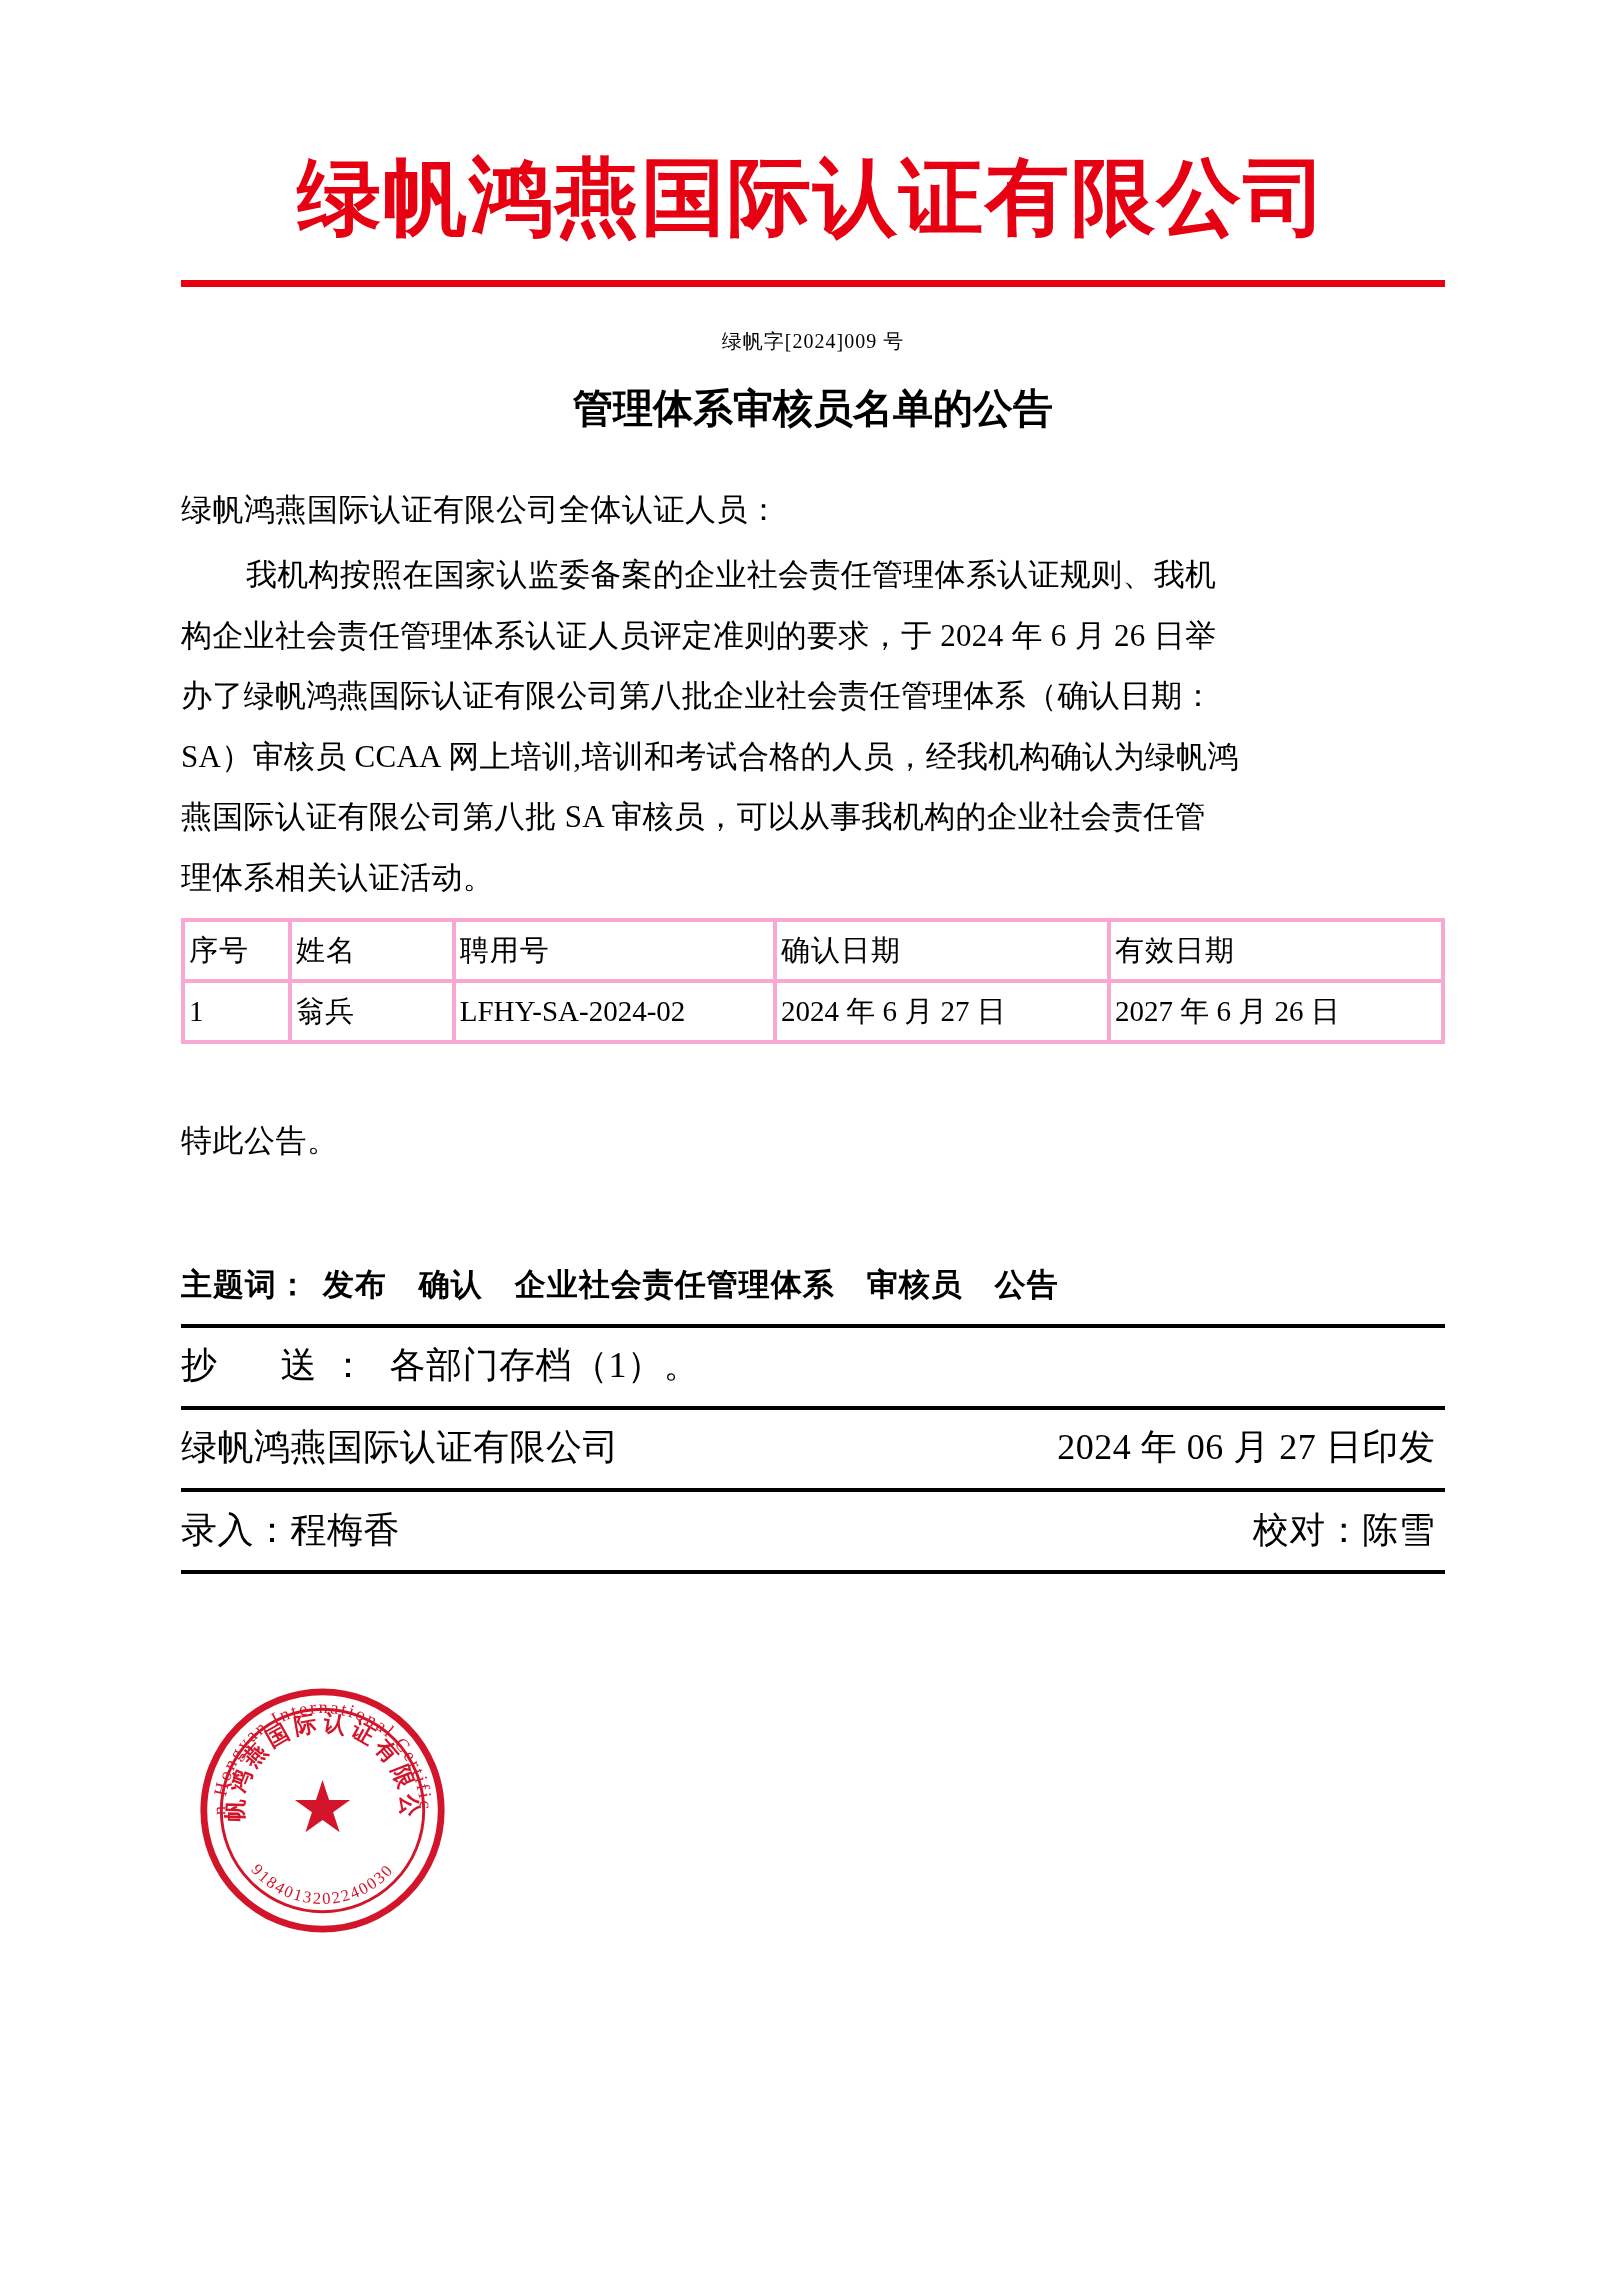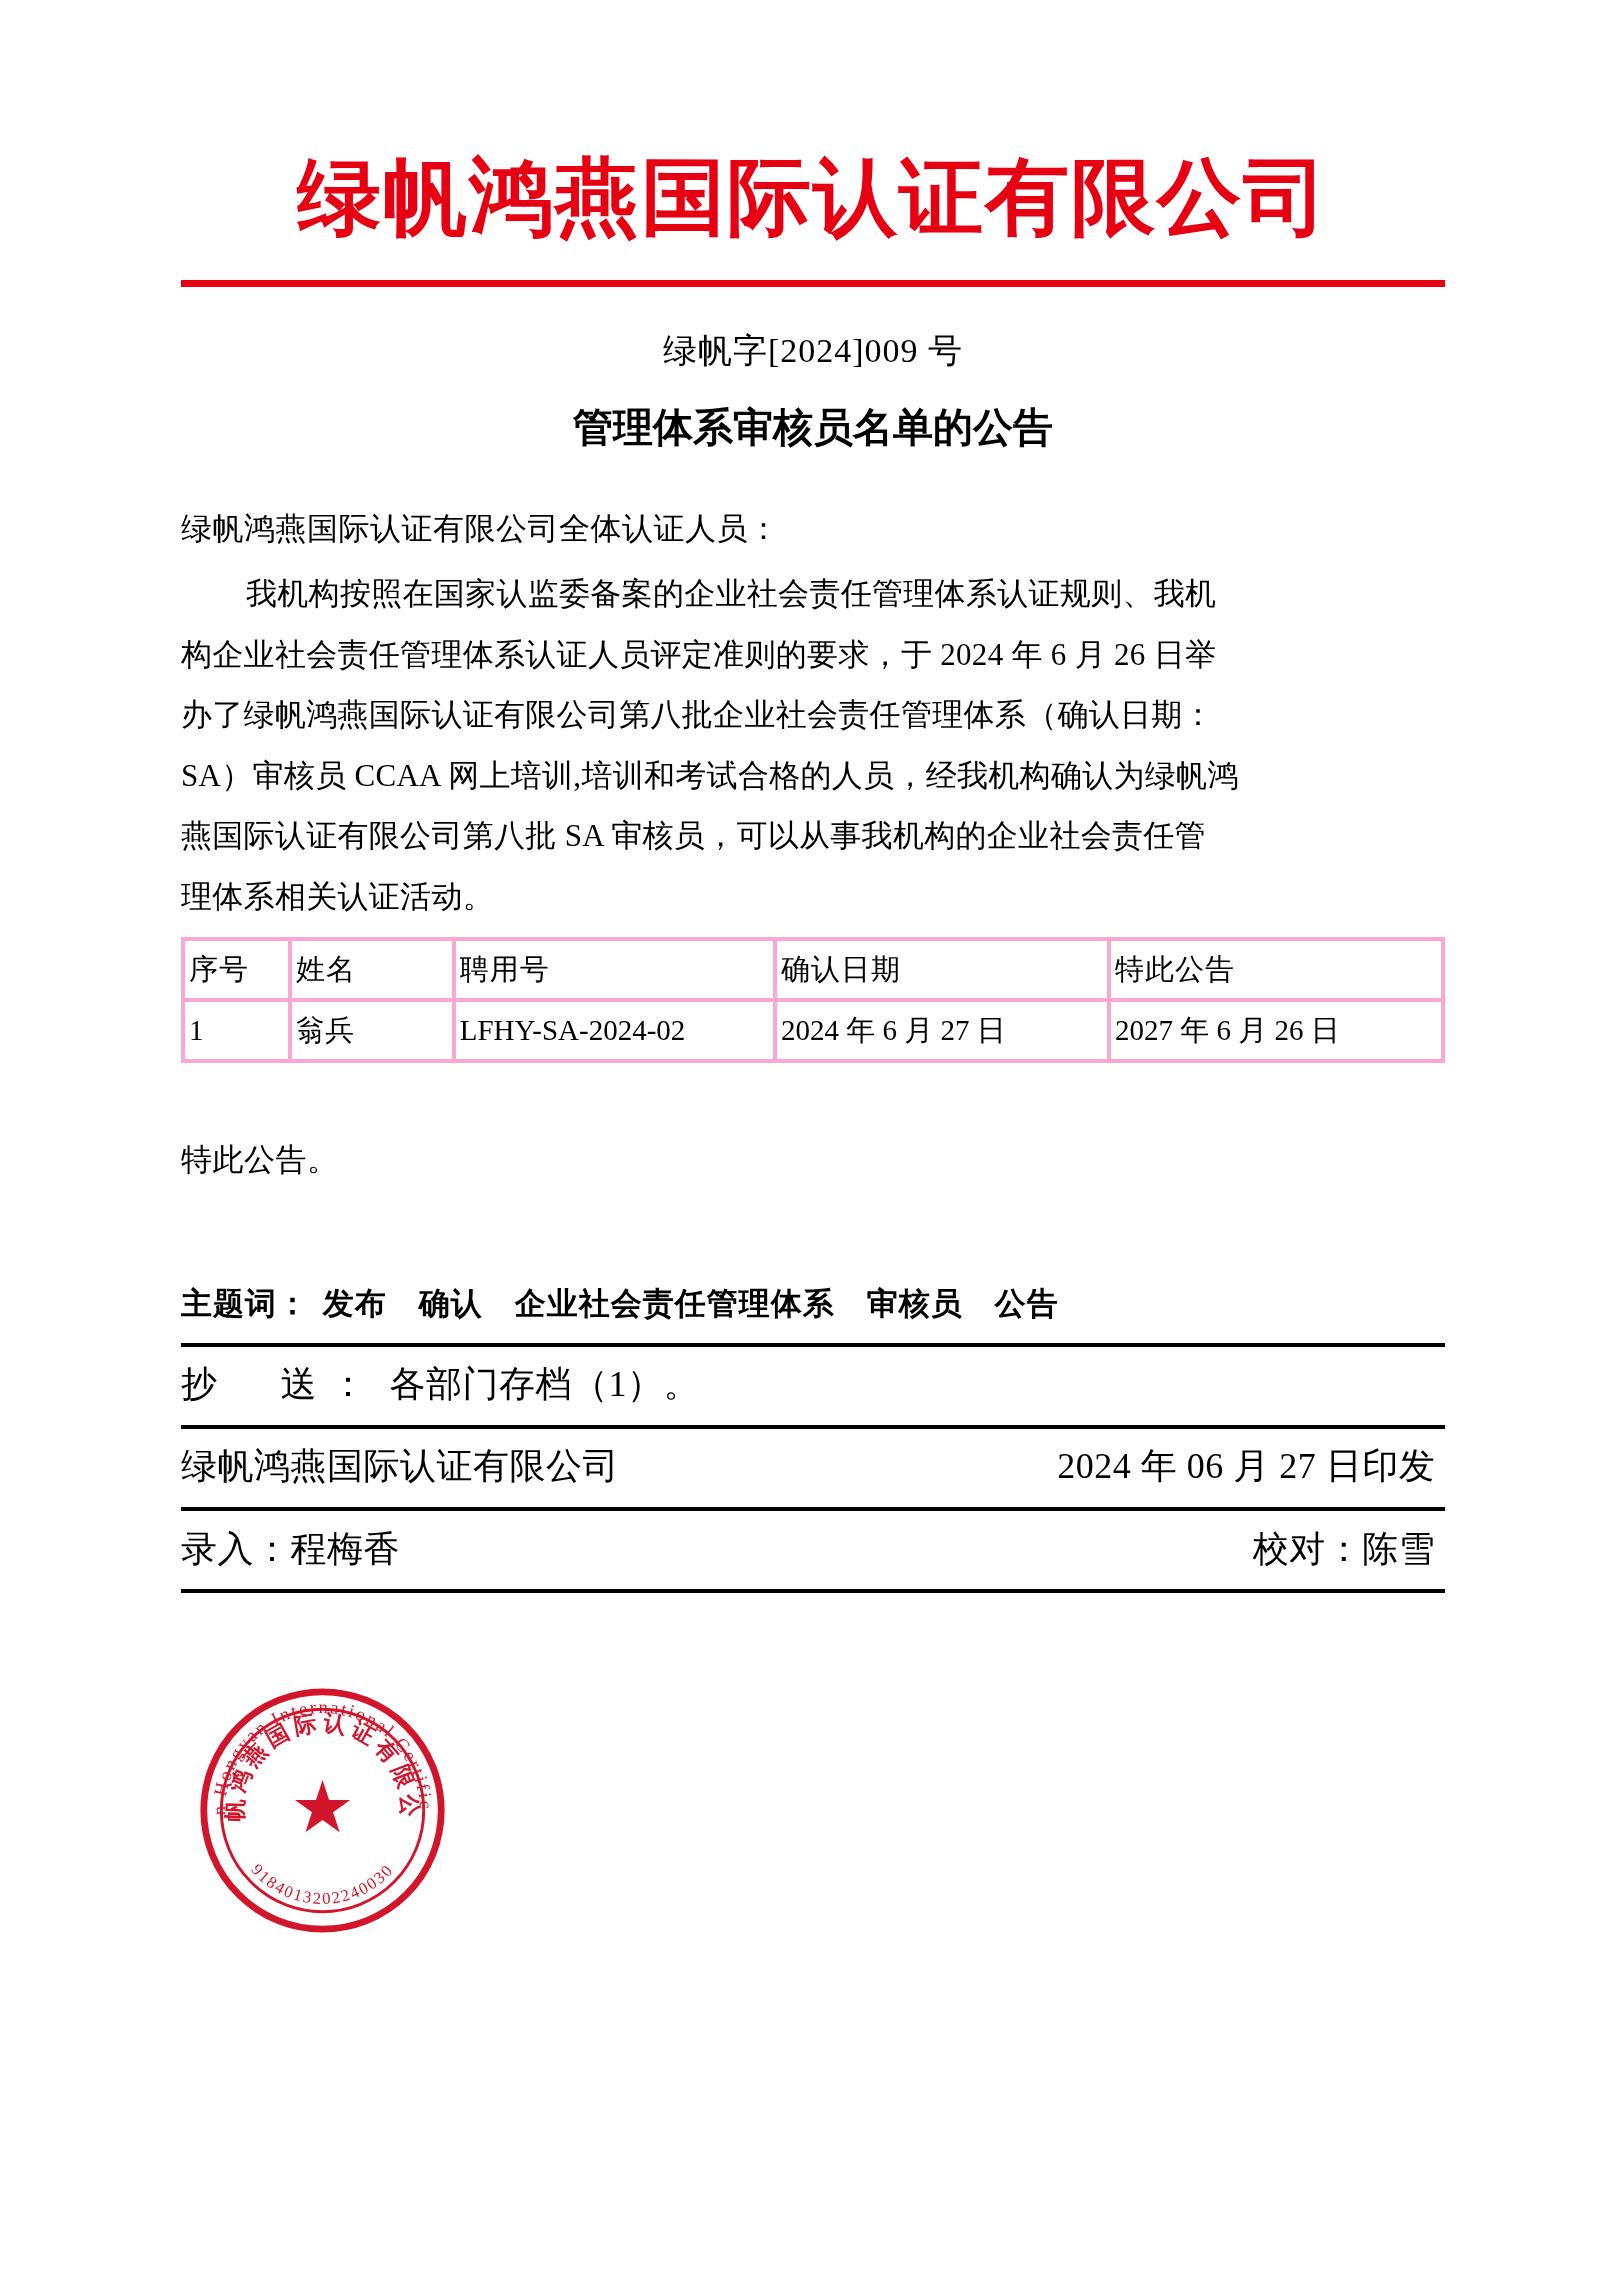--- a/index.html
+++ b/index.html
@@ -42,21 +42,21 @@
     margin-top: 41px;
     height: 6.9px;
     background: #e60012;
     width: 100%;
   }
 
   
   .doc-number {
     margin-top: 41px;
     text-align: center;
-    font-size: 34px;
+    font-size: 20px;
     letter-spacing: 1px;
   }
 
   
   .heading {
     margin-top: 21.6px;
     text-align: center;
     font-family: "DejaVu Sans", "Liberation Sans", sans-serif;
     font-weight: bold;
     font-size: 40px;
@@ -181,21 +181,21 @@
     </div>
 
 
     <table class="audit-table">
       <thead>
         <tr>
           <th class="col-idx">序号</th>
           <th class="col-name">姓名</th>
           <th class="col-empno">聘用号</th>
           <th class="col-cdate">确认日期</th>
-          <th class="col-vdate">特此公告</th>
+          <th class="col-vdate">有效日期</th>
         </tr>
       </thead>
       <tbody>
         <tr>
           <td>1</td>
           <td>翁兵</td>
           <td>LFHY-SA-2024-02</td>
           <td>2024 年 6 月 27 日</td>
           <td>2027 年 6 月 26 日</td>
         </tr>

